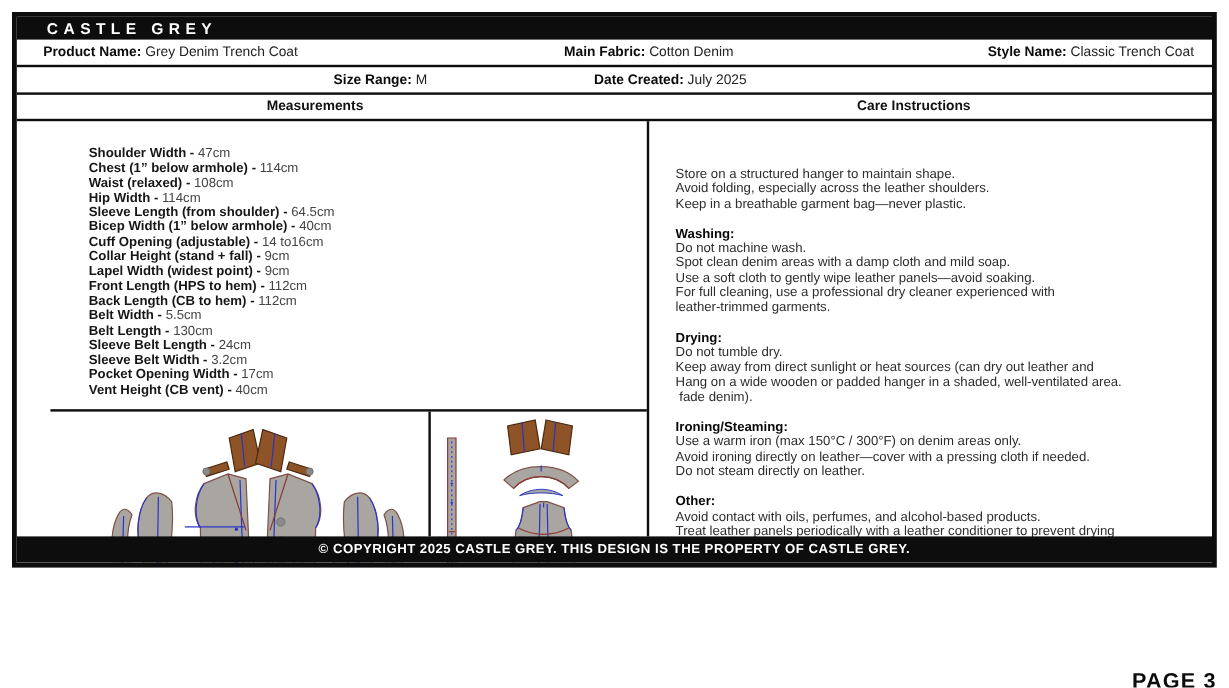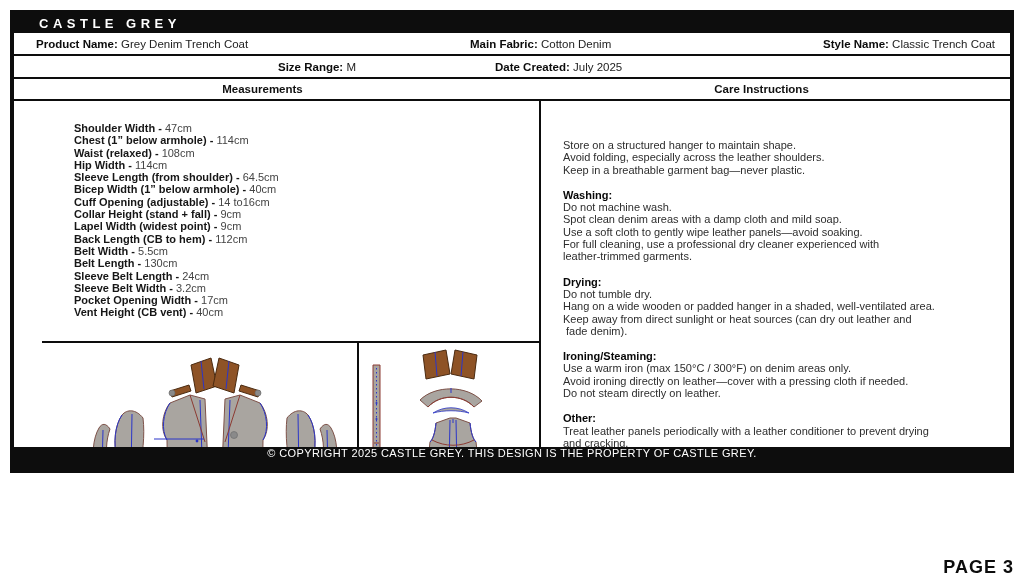--- a/index.html
+++ b/index.html
@@ -33,22 +33,22 @@
   .m-value{color:#444;}
   .draw-row{flex:1;display:flex;min-height:0;}
   .draw-cell-1{width:315px;flex:0 0 auto;border-right:2px solid var(--bar-black,#0d0d0d);}
   .draw-cell-2{flex:1;}
   .right-col{flex:1;box-sizing:border-box;padding:38px 10px 0 22px;}
   .care-section{margin-bottom:13px;}
   .care-heading{font-weight:bold;font-size:11px;line-height:12.3px;color:#070707;}
   .care-line{font-size:11px;line-height:12.3px;color:#2d2d2d;white-space:pre-wrap;}
   .bottombar{
     height:22px;flex:0 0 auto;background:var(--bar-black,#0d0d0d);color:#fff;
-    display:flex;align-items:flex-start;justify-content:center;
-    font-weight:normal;font-size:11px;letter-spacing:0.4px;
+    display:flex;align-items:center;justify-content:center;
+    font-weight:bold;font-size:11px;letter-spacing:0.4px;
   }
   .page-num{position:absolute;right:10px;top:557px;font-weight:bold;font-size:18px;letter-spacing:1px;color:#0c0c0c;}
   
   .pg{fill:var(--pattern-grey,#a9a5a0);stroke:var(--pattern-edge,#7d5148);stroke-width:1;}
   .bl{stroke:var(--pattern-blue,#2a35c9);stroke-width:1;fill:none;}
   .blf{fill:var(--pattern-blue,#2a35c9);stroke:none;}
   .mr{stroke:var(--pattern-maroon,#8c3a32);stroke-width:1;fill:none;}
   .br{fill:var(--pattern-brown,#8e5326);stroke:var(--pattern-brown-dark,#4a2a10);stroke-width:1;}
   .btn{fill:var(--pattern-button,#8a8a8a);stroke:#6e6e6e;stroke-width:0.7;}
   svg{display:block;}
@@ -127,20 +127,23 @@
           </div>
 
           <div class="m-line">
             <span class="m-label">Collar Height (stand + fall)</span><span class="m-sep"> - </span><span class="m-value">9cm</span>
           </div>
 
           <div class="m-line">
             <span class="m-label">Lapel Width (widest point)</span><span class="m-sep"> - </span><span class="m-value">9cm</span>
           </div>
 
+          <div class="m-line">
+            <span class="m-label">Front Length (HPS to hem)</span><span class="m-sep"> - </span><span class="m-value">112cm</span>
+          </div>
 
           <div class="m-line">
             <span class="m-label">Back Length (CB to hem)</span><span class="m-sep"> - </span><span class="m-value">112cm</span>
           </div>
 
           <div class="m-line">
             <span class="m-label">Belt Width</span><span class="m-sep"> - </span><span class="m-value">5.5cm</span>
           </div>
 
           <div class="m-line">
@@ -300,44 +303,45 @@
               <div class="care-line">leather-trimmed garments.</div>
             </div>
         </div>
 
         <div class="care-section">
           <div class="care-heading">Drying:</div>
           <div>
 
               <div class="care-line">Do not tumble dry.</div>
 
+              <div class="care-line">Keep away from direct sunlight or heat sources (can dry out leather and</div>
+
               <div class="care-line">Hang on a wide wooden or padded hanger in a shaded, well-ventilated area.</div>
 
-              <div class="care-line">Keep away from direct sunlight or heat sources (can dry out leather and</div>
-
               <div class="care-line"> fade denim).</div>
             </div>
         </div>
 
         <div class="care-section">
           <div class="care-heading">Ironing/Steaming:</div>
           <div>
 
               <div class="care-line">Use a warm iron (max 150°C / 300°F) on denim areas only.</div>
 
               <div class="care-line">Avoid ironing directly on leather—cover with a pressing cloth if needed.</div>
 
               <div class="care-line">Do not steam directly on leather.</div>
             </div>
         </div>
 
         <div class="care-section">
           <div class="care-heading">Other:</div>
           <div>
 
+              <div class="care-line">Avoid contact with oils, perfumes, and alcohol-based products.</div>
 
               <div class="care-line">Treat leather panels periodically with a leather conditioner to prevent drying</div>
 
               <div class="care-line">and cracking.</div>
             </div>
         </div>
       </div>
 
   </div>
 

